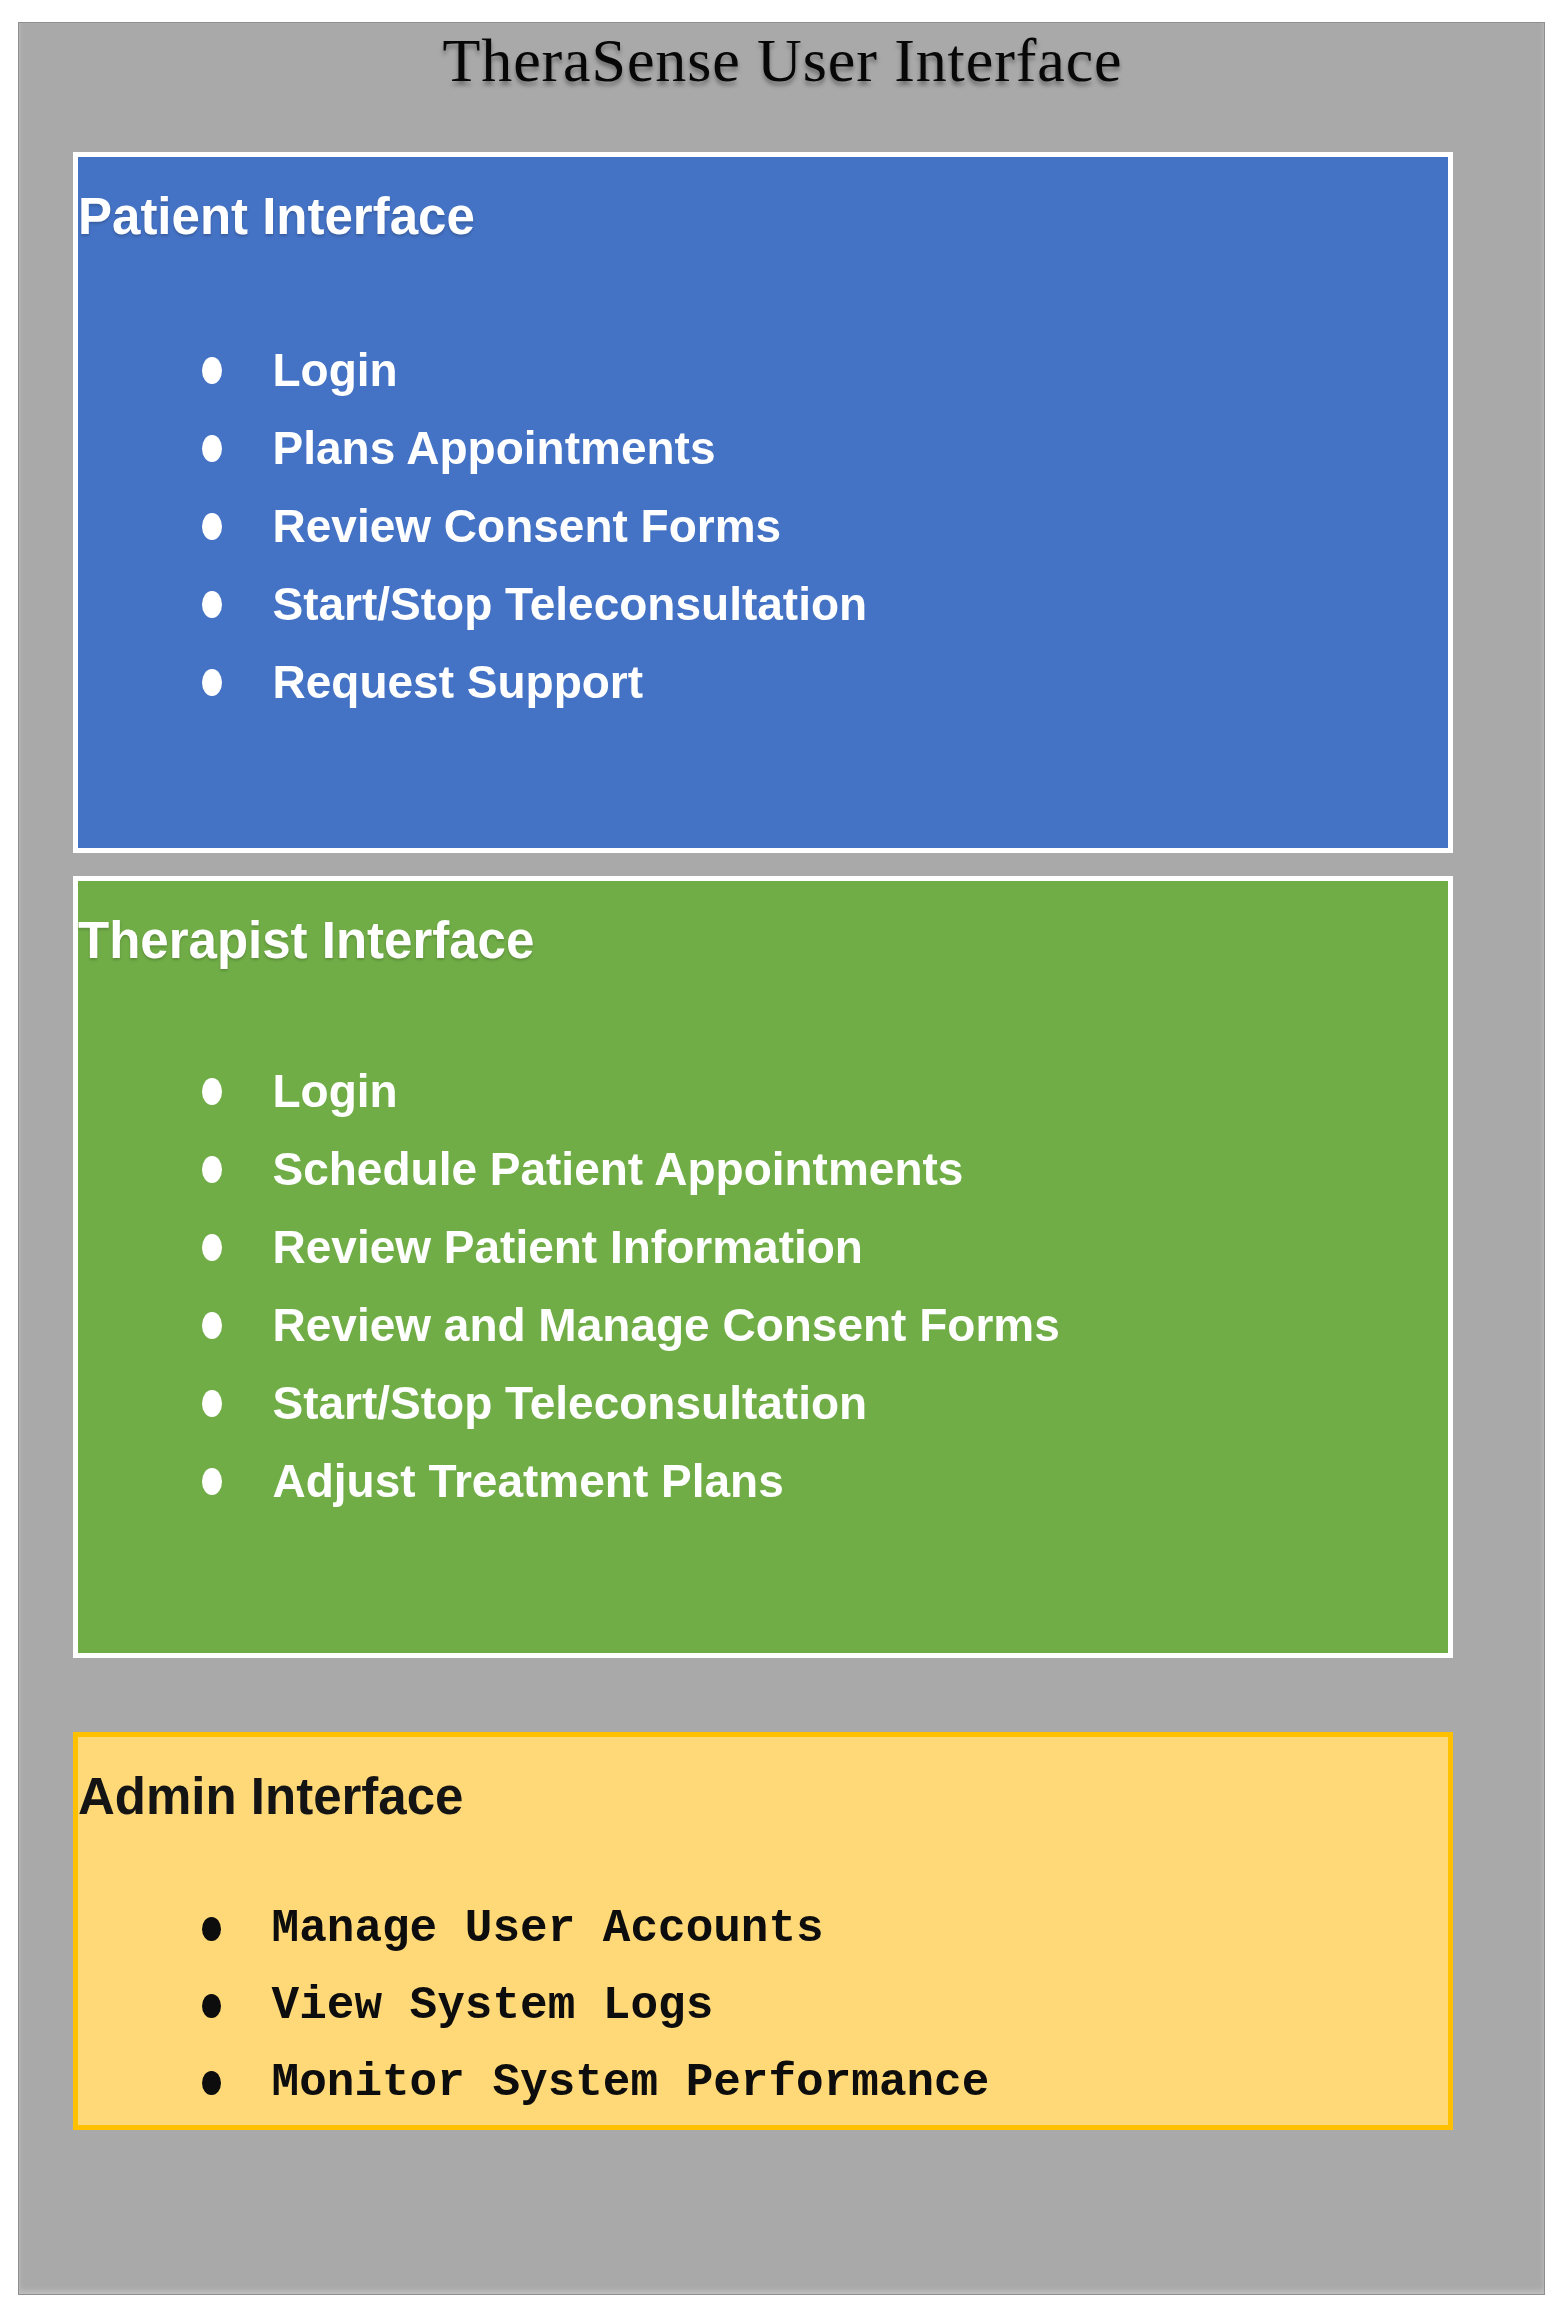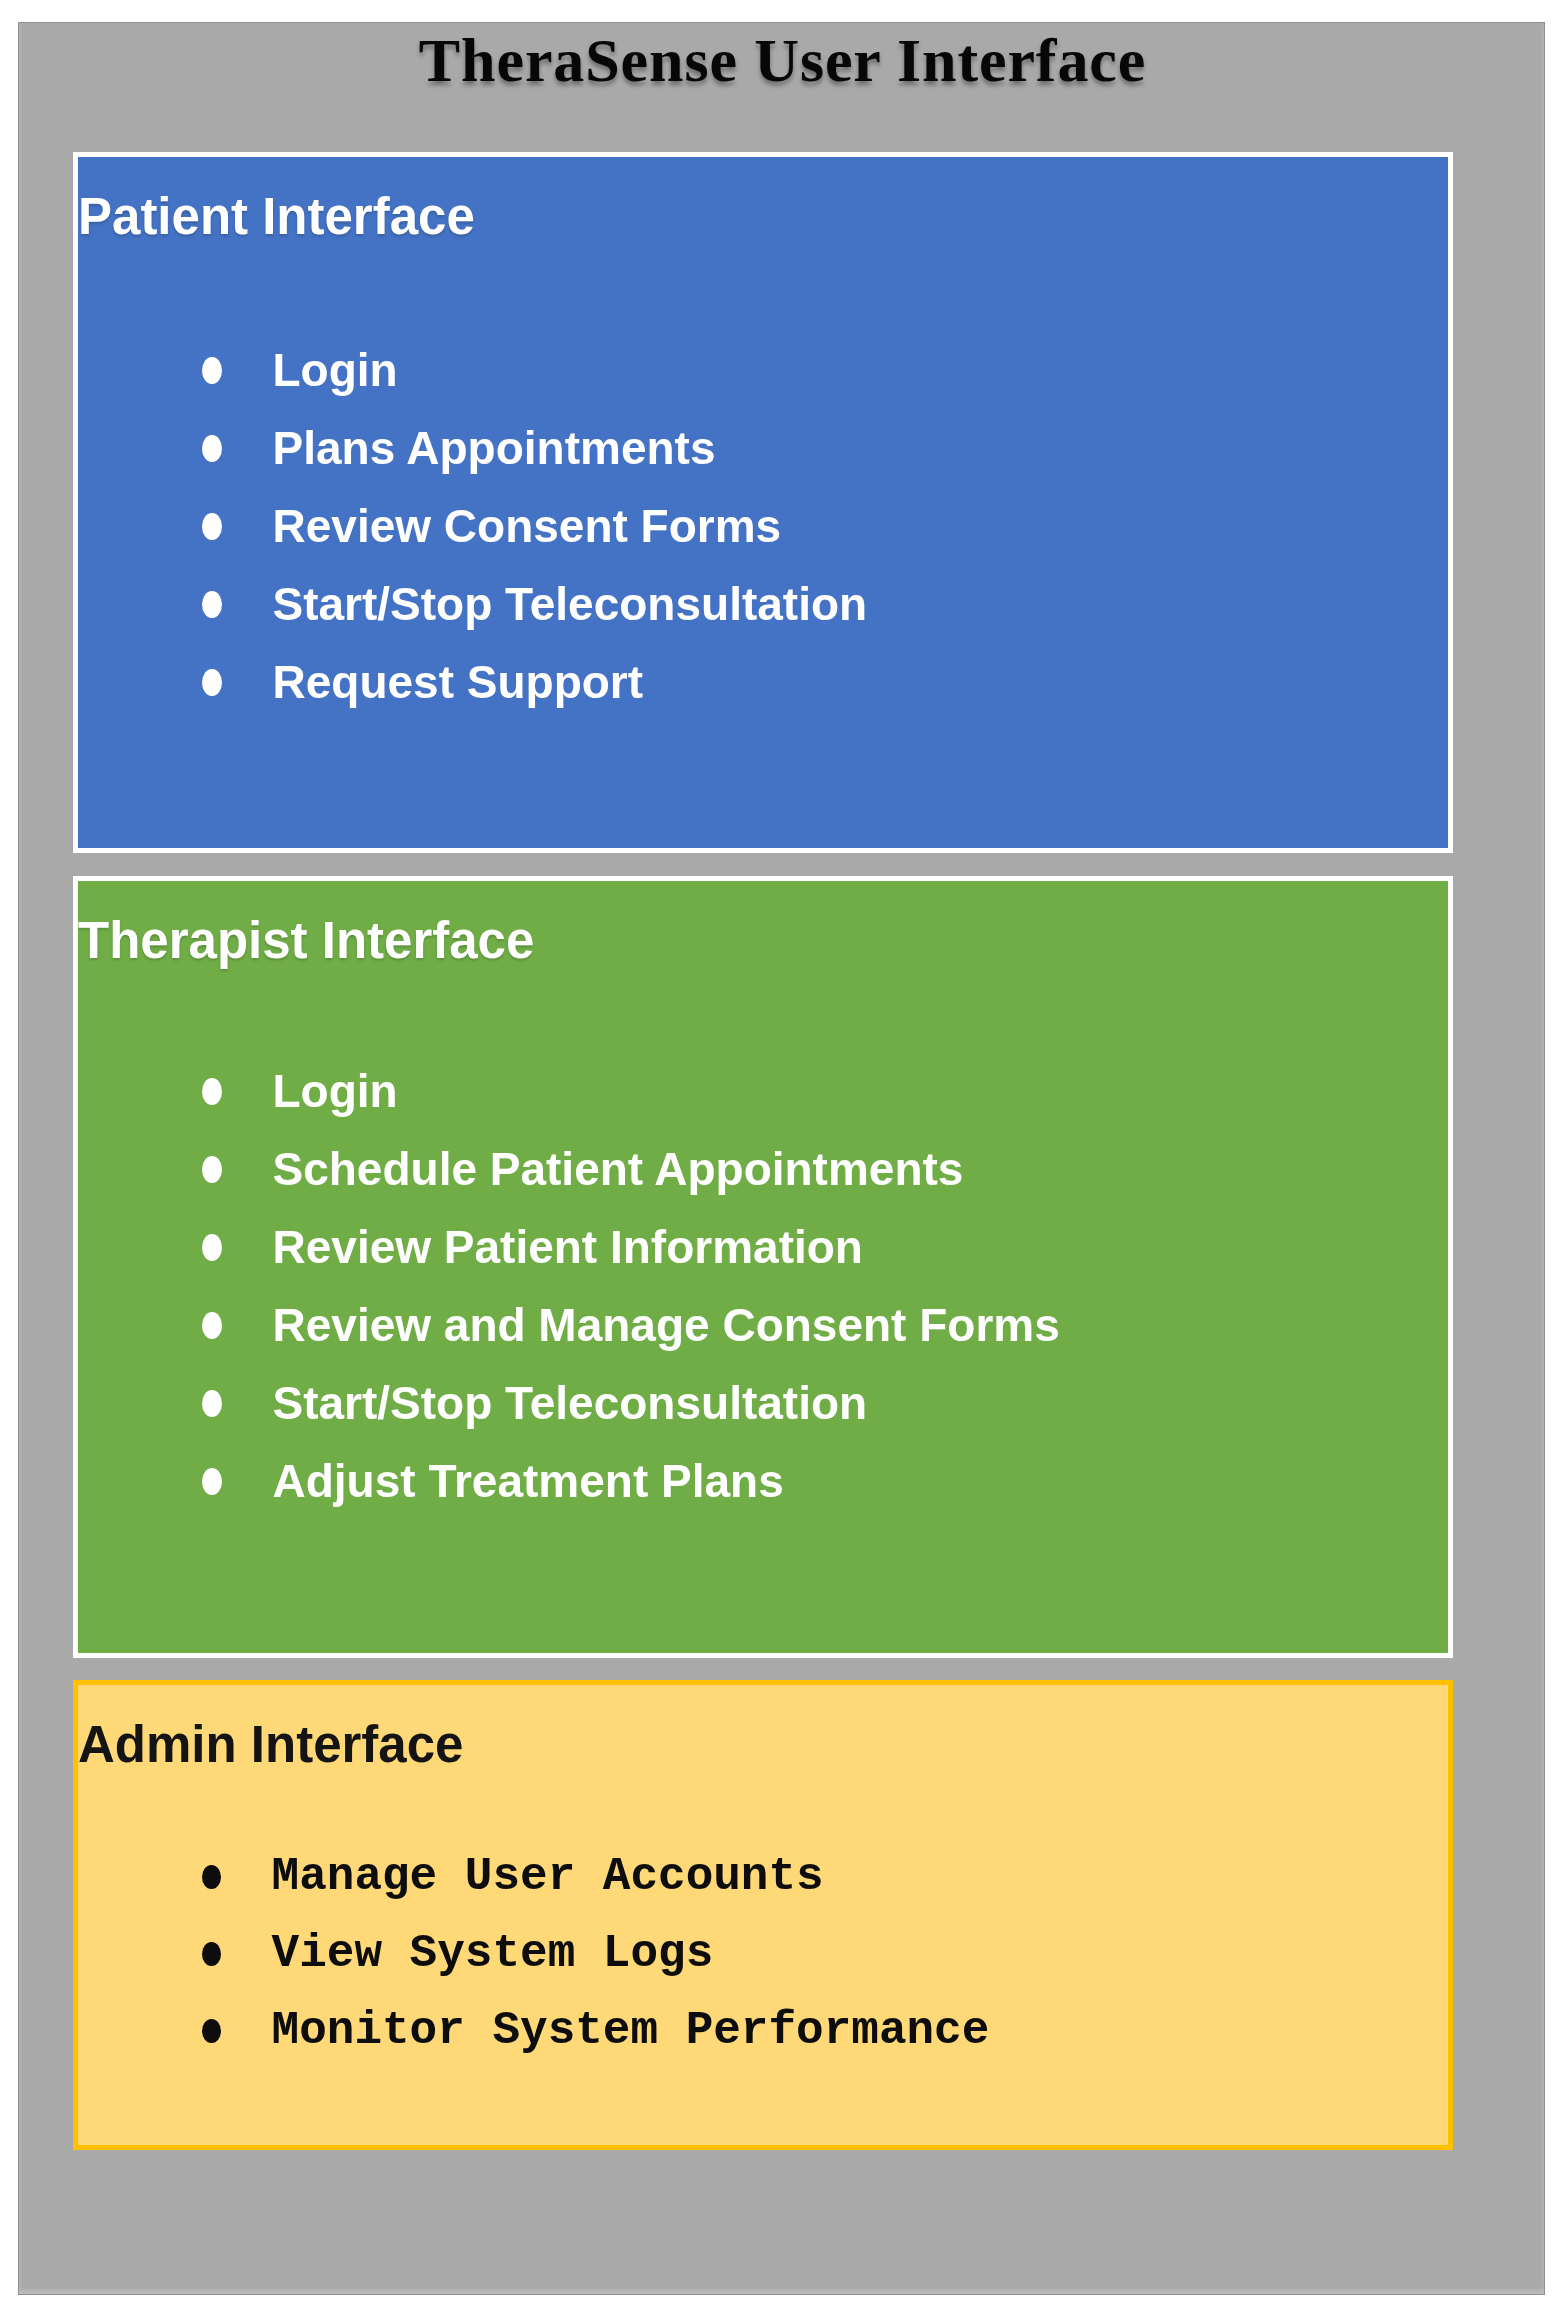--- a/index.html
+++ b/index.html
@@ -9,30 +9,30 @@
   }
   .frame {
     position:absolute; left:18px; top:22px; width:1527px; height:2273px;
     background:#a9a9a9; border:1.8px solid #8f8f8f; box-sizing:border-box;
     box-shadow: inset 0 -3.5px 5.3px rgba(255,255,255,0.25);
   }
   .main-title {
     position:absolute; left:0; top:25px; width:100%;
     text-align:center;
     font-family:"Liberation Serif", serif;
-    font-weight:bold; font-size:62px; color:#070707;
+    font-weight:normal; font-size:62px; color:#070707;
     letter-spacing:0.9px;
     text-shadow:0 3.5px 4.4px rgba(0,0,0,0.35);
   }
   .panel {
     position:absolute; left:73px; width:1380px; box-sizing:border-box;
   }
   .panel-blue  { top:152px;  height:701px; background:#4472c4; border:5.3px solid #ffffff; }
   .panel-green { top:876px; height:782px; background:#70ad47; border:5.3px solid #ffffff; }
-  .panel-admin { top:1680px; height:470px; background:#ffd978; border:5.3px solid #ffc000; }
+  .panel-admin { top:1732px; height:398px; background:#ffd978; border:5.3px solid #ffc000; }
   .panel-title {
     font-weight:bold; font-size:51px; color:#ffffff;
     margin-top:30px; text-shadow:0 1.8px 2.7px rgba(0,0,0,0.18);
   }
   .panel-admin .panel-title { color:#141414; text-shadow:none; }
   ul.features { list-style:none; margin:0; padding:0; margin-left:124px; }
   .panel-blue  ul.features { margin-top:85px; }
   .panel-green ul.features { margin-top:82px; }
   .panel-admin ul.features { margin-top:64px;font-family:Liberation Mono, monospace; }
   li.feature {

